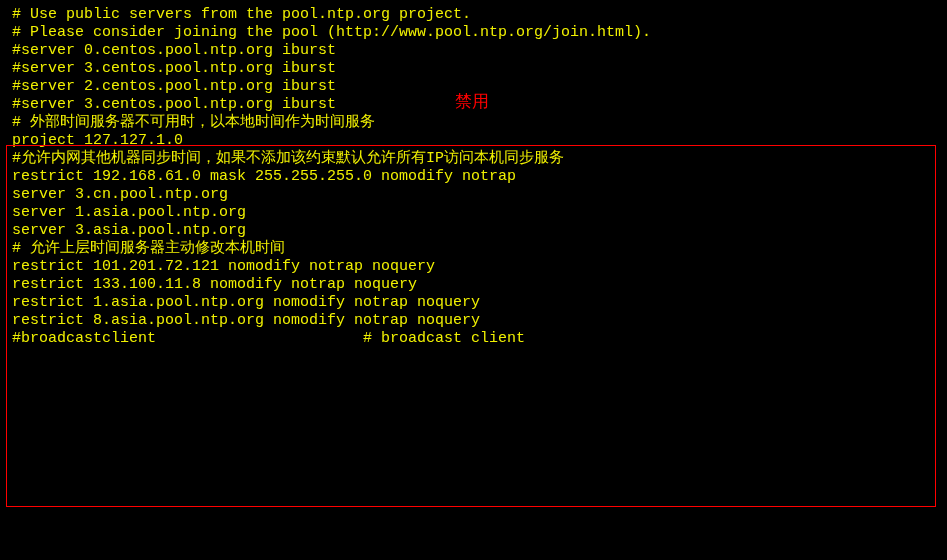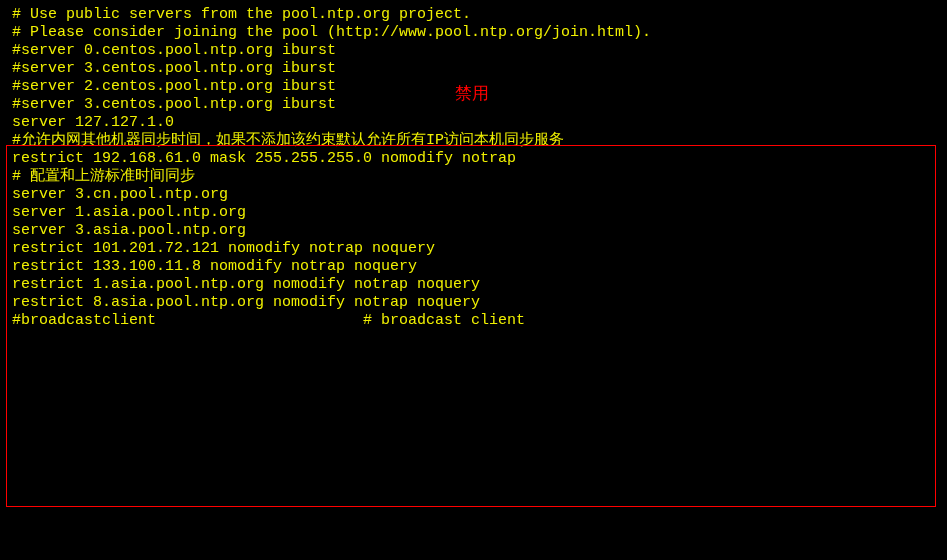--- a/index.html
+++ b/index.html
@@ -19,21 +19,21 @@
     position: relative;
   }
   .line {
     white-space: pre;
     color: #f0f000;
   }
   .red-annotation {
     color: #ff0000;
     position: absolute;
     left: 455px;
-    top: 86px;
+    top: 94px;
     font-size: 17px;
   }
   .red-box {
     position: absolute;
     border: 1px solid #ff0000;
     left: 6px;
     top: 145px;
     width: 928px;
     height: 360px;
     pointer-events: none;
@@ -43,27 +43,28 @@
 <body>
 
 <div class="terminal">
   <div class="line"># Use public servers from the pool.ntp.org project.</div>
   <div class="line"># Please consider joining the pool (http://www.pool.ntp.org/join.html).</div>
   <div class="line">#server 0.centos.pool.ntp.org iburst</div>
   <div class="line">#server 3.centos.pool.ntp.org iburst</div>
   <div class="line">#server 2.centos.pool.ntp.org iburst</div>
   <div class="line">#server 3.centos.pool.ntp.org iburst</div>
   <div class="line"></div>
-  <div class="line">server 127.127.1.0</div>
+  <div class="line"># 外部时间服务器不可用时，以本地时间作为时间服务</div>
+  <div class="line">project 127.127.1.0</div>
   <div class="line">#允许内网其他机器同步时间，如果不添加该约束默认允许所有IP访问本机同步服务</div>
   <div class="line">restrict 192.168.61.0 mask 255.255.255.0 nomodify notrap</div>
-  <div class="line"># 配置和上游标准时间同步</div>
   <div class="line">server 3.cn.pool.ntp.org</div>
   <div class="line">server 1.asia.pool.ntp.org</div>
   <div class="line">server 3.asia.pool.ntp.org</div>
+  <div class="line"># 允许上层时间服务器主动修改本机时间</div>
   <div class="line">restrict 101.201.72.121 nomodify notrap noquery</div>
   <div class="line">restrict 133.100.11.8 nomodify notrap noquery</div>
   <div class="line">restrict 1.asia.pool.ntp.org nomodify notrap noquery</div>
   <div class="line">restrict 8.asia.pool.ntp.org nomodify notrap noquery</div>
   <div class="line"></div>
   <div class="line">#broadcastclient                       # broadcast client</div>
 
   <div class="red-annotation">禁用</div>
   <div class="red-box"></div>
 </div>

